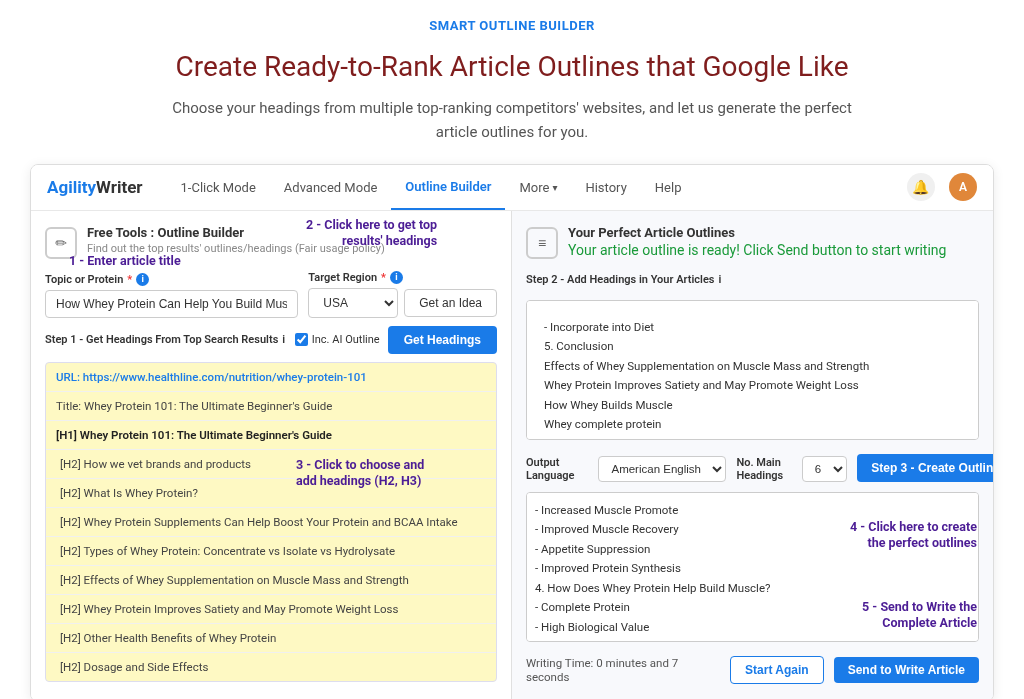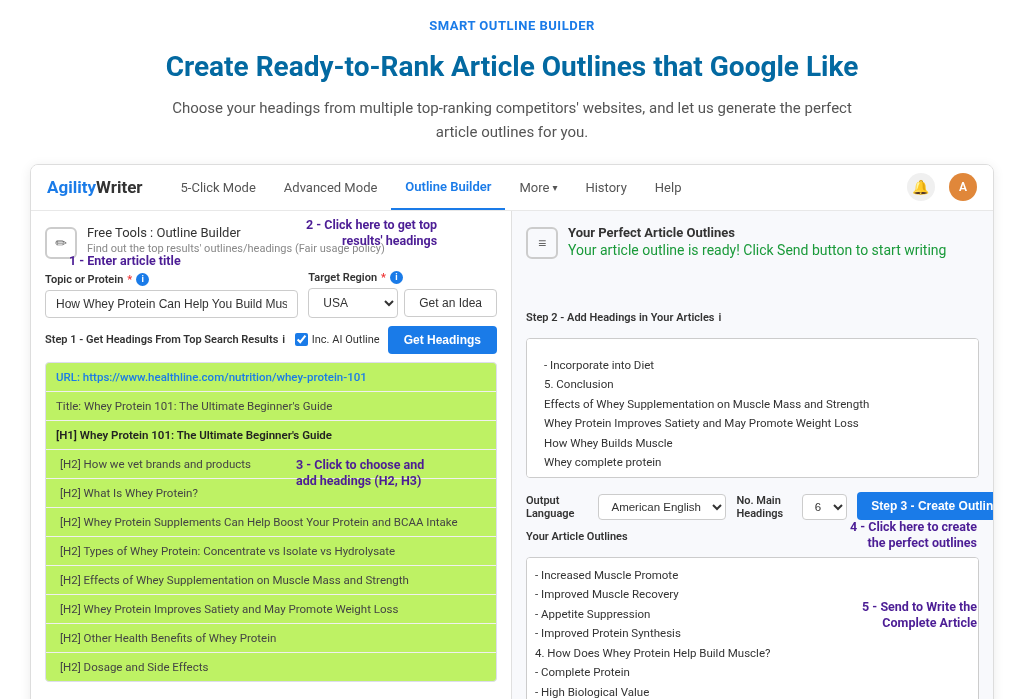--- a/index.html
+++ b/index.html
@@ -19,22 +19,22 @@
     .smart-outline-label {
       color: #1a7be8;
       font-weight: 700;
       font-size: 13px;
       letter-spacing: 0.5px;
       text-transform: uppercase;
       margin-bottom: 8px;
     }
     .main-title {
       font-size: 28px;
-      font-weight: 700;
-      color: #0369a1;
+      font-weight: 400;
+      color: #7f1d1d;
       margin-bottom: 12px;
       line-height: 1.2;
       margin-top: 17px;
     }
     .subtitle {
       font-size: 15px;
       color: #555;
       line-height: 1.6;
       max-width: 680px;
       margin: 0 auto;
@@ -159,21 +159,21 @@
       display: flex;
       align-items: center;
       justify-content: center;
       color: #666;
       font-size: 14px;
       flex-shrink: 0;
       margin-top: 2px;
     }
     .panel-title {
       font-size: 13px;
-      font-weight: 400;
+      font-weight: 700;
       color: #333;
     }
     .panel-subtitle {
       font-size: 11px;
       color: #888;
       margin-top: 2px;
     }
 
     .form-row {
       display: flex;
@@ -276,21 +276,21 @@
       margin-left: auto;
     }
     .checkbox-label input[type="checkbox"] {
       accent-color: #1a7be8;
     }
 
     
     .results-list {
       border: 1px solid #dde;
       border-radius: 4px;
-      background: #bef264;
+      background: #fef9c3;
       overflow-y: auto;
       max-height: 340px;
     }
     .result-item {
       padding: 7px 10px;
       font-size: 11.5px;
       color: #333;
       border-bottom: 1px solid #f0f0f0;
       cursor: pointer;
     }
@@ -335,21 +335,20 @@
     }
 
     .step2-label {
       font-size: 11px;
       font-weight: 600;
       color: #333;
       display: flex;
       align-items: center;
       gap: 4px;
       margin-bottom: 4px;
-      margin-top: 38px;
     }
     .headings-area {
       border: 1px solid #ccc;
       border-radius: 4px;
       background: #fff;
       min-height: 130px;
       max-height: 140px;
       overflow-y: auto;
       padding: 17px;
       font-size: 11.5px;
@@ -481,21 +480,21 @@
 
 <div class="app-wrapper">
 
   <nav class="navbar">
     <div class="brand">
       <span class="brand-agility">Agility</span>
       <span class="brand-writer"> Writer</span>
     </div>
     <div class="nav-items">
       <div class="nav-item">
-        <span>5-Click Mode</span>
+        <span>1-Click Mode</span>
       </div>
       <div class="nav-item">
         <span>Advanced Mode</span>
       </div>
       <div class="nav-item active">
         <span>Outline Builder</span>
       </div>
       <div class="nav-item">
         <span>More</span>
         <span class="chevron">▾</span>
@@ -612,21 +611,20 @@
           <div class="output-label">No. Main Headings</div>
           <select class="output-select-sm">
             <option>6</option>
             <option>4</option>
             <option>8</option>
           </select>
         </div>
         <button class="btn-create-outlines">Step 3 - Create Outlines</button>
       </div>
 
-      <div class="outlines-label">Your Article Outlines</div>
       <div class="outlines-area" id="outlines-area">
           <div>- Increased Muscle Promote</div>
           <div>- Improved Muscle Recovery</div>
           <div>- Appetite Suppression</div>
           <div>- Improved Protein Synthesis</div>
           <div>4. How Does Whey Protein Help Build Muscle?</div>
           <div>- Complete Protein</div>
           <div>- High Biological Value</div>
           <div>- Fast Digesting</div>
         </div>

